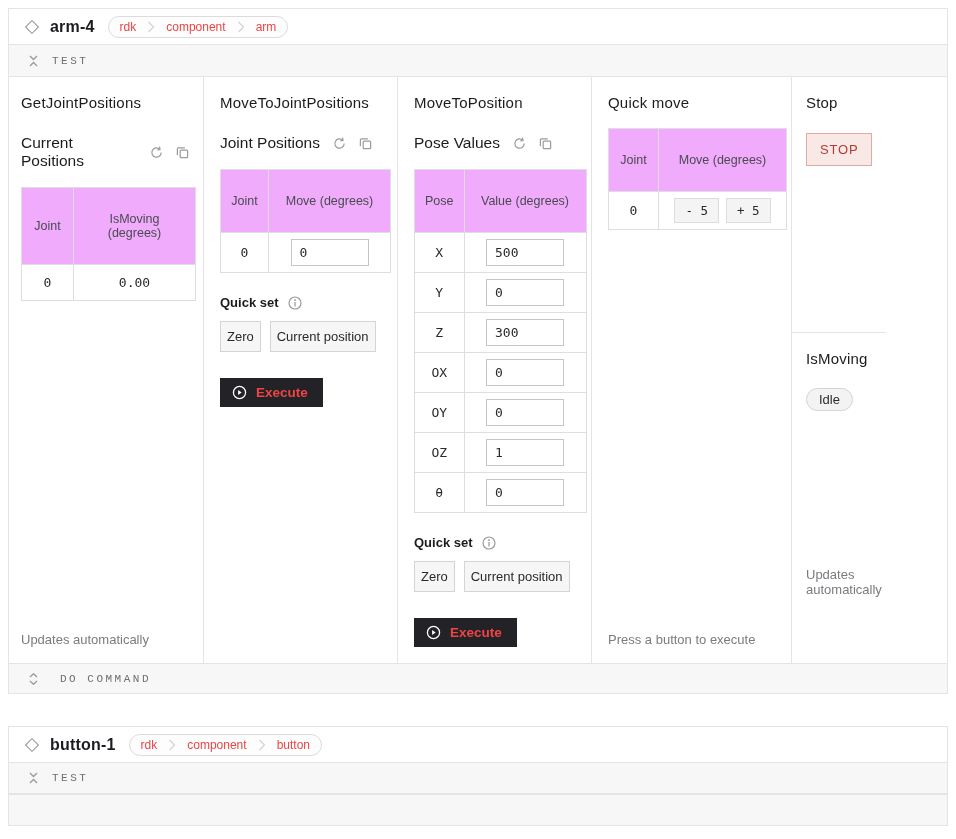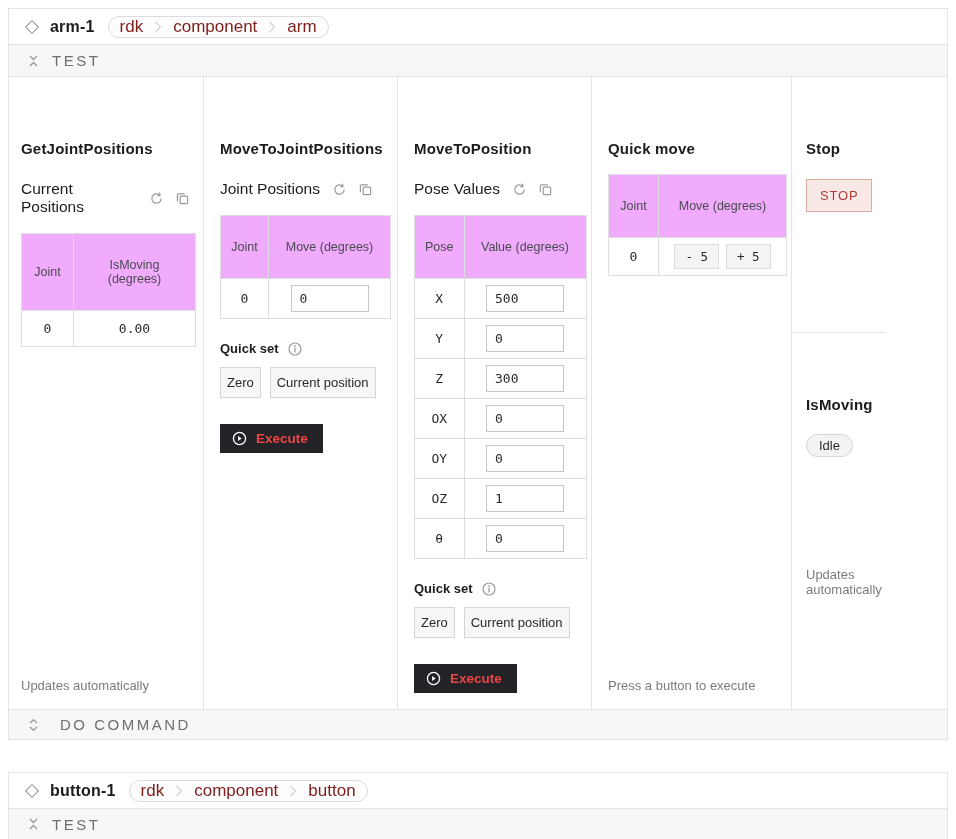--- a/index.html
+++ b/index.html
@@ -9,45 +9,45 @@
   .card { margin: 8px; border: 1px solid #e4e4e7; background: #fff; }
 
   
   .card-header { display: flex; align-items: center; gap: 13px; height: 36px;
     padding: 0 18px; border-bottom: 1px solid #e4e4e7; }
   .diamond { width: 10px; height: 10px; border: 1.5px solid #8f8f94;
     transform: rotate(45deg); flex: 0 0 auto; }
   .comp-name { font-size: 16px; font-weight: 700; letter-spacing: .2px; }
   .crumbs { display: flex; align-items: stretch; border: 1px solid #dcdcdf;
     border-radius: 999px; overflow: hidden; background: #fdfdfd; height: 22px; }
-  .crumb { display: flex; align-items: center; padding: 0 11px; font-size: 17px;
-    color: #7f1d1d; }
+  .crumb { display: flex; align-items: center; padding: 0 11px; font-size: 12px;
+    color: #ef4444; }
   .crumb-sep { display: flex; align-items: center; color: #d3d3d6; }
 
   
   .section-bar { display: flex; align-items: center; gap: 13px; height: 32px;
     padding: 0 19px; background: #f7f7f8; }
   .section-bar.top { border-bottom: 1px solid #e4e4e7; }
   .section-bar.bottom { border-top: 1px solid #e4e4e7; gap: 21px; }
-  .section-label { font-family: Liberation Sans, sans-serif; font-size: 15px;
+  .section-label { font-family: Liberation Mono, monospace; font-size: 11px;
     letter-spacing: 2.5px; color: #6e6e73; }
   .bar-icon { color: #9b9ba0; display: flex; }
 
   
   .test-body { display: flex; min-height: 536px; align-items: stretch; }
   .col { padding: 17px 14px 16px 14px; display: flex; flex-direction: column;
     align-items: flex-start; border-right: 1px solid #e4e4e7; }
   .col:last-child { border-right: none; }
   .col1 { width: 195px; padding-left: 12px; }
   .col2 { width: 194px; padding-left: 16px; }
   .col3 { width: 194px; padding-left: 16px; }
   .col4 { width: 200px; padding-left: 16px; }
   .col5 { flex: 1; padding: 0; }
 
-  .panel-title { font-size: 15px; font-weight: 700; letter-spacing: .2px; margin-top: 46px; }
+  .panel-title { font-size: 15px; font-weight: 400; letter-spacing: .2px; }
   .sub-row { display: flex; align-items: center; gap: 13px; margin-top: 23px; }
   .panel-sub { font-size: 15.5px; font-weight: 500; }
   .icon-btn { background: none; border: none; color: #9b9ba0; display: flex;
     cursor: pointer; padding: 0; }
 
   .col-footer { margin-top: auto; font-size: 13px; color: #7b7b80; padding-top: 14px; }
 
   
   table { border-collapse: collapse; margin-top: 17px; }
   th { background: #f0abfc; font-weight: 400; font-size: 12.5px; color: #4a4a50;
@@ -99,21 +99,21 @@
     letter-spacing: .6px; color: #2a2a2e; padding: 10px 25px; cursor: pointer;
     font-family: "Liberation Sans", sans-serif; }
 </style>
 </head>
 <body>
 
 <div class="card">
 
   <div class="card-header">
     <span class="diamond"></span>
-    <span class="comp-name">arm-1</span>
+    <span class="comp-name">arm-4</span>
     <span class="crumbs">
       <span class="crumb">rdk</span>
       <span class="crumb-sep">
           <svg width="8" height="16" viewBox="0 0 8 16">
             <path d="M1.5 3 L6.5 8 L1.5 13" fill="none" stroke="currentColor" stroke-width="1.2"></path>
           </svg>
         </span>
       <span class="crumb">component</span>
       <span class="crumb-sep">
           <svg width="8" height="16" viewBox="0 0 8 16">

